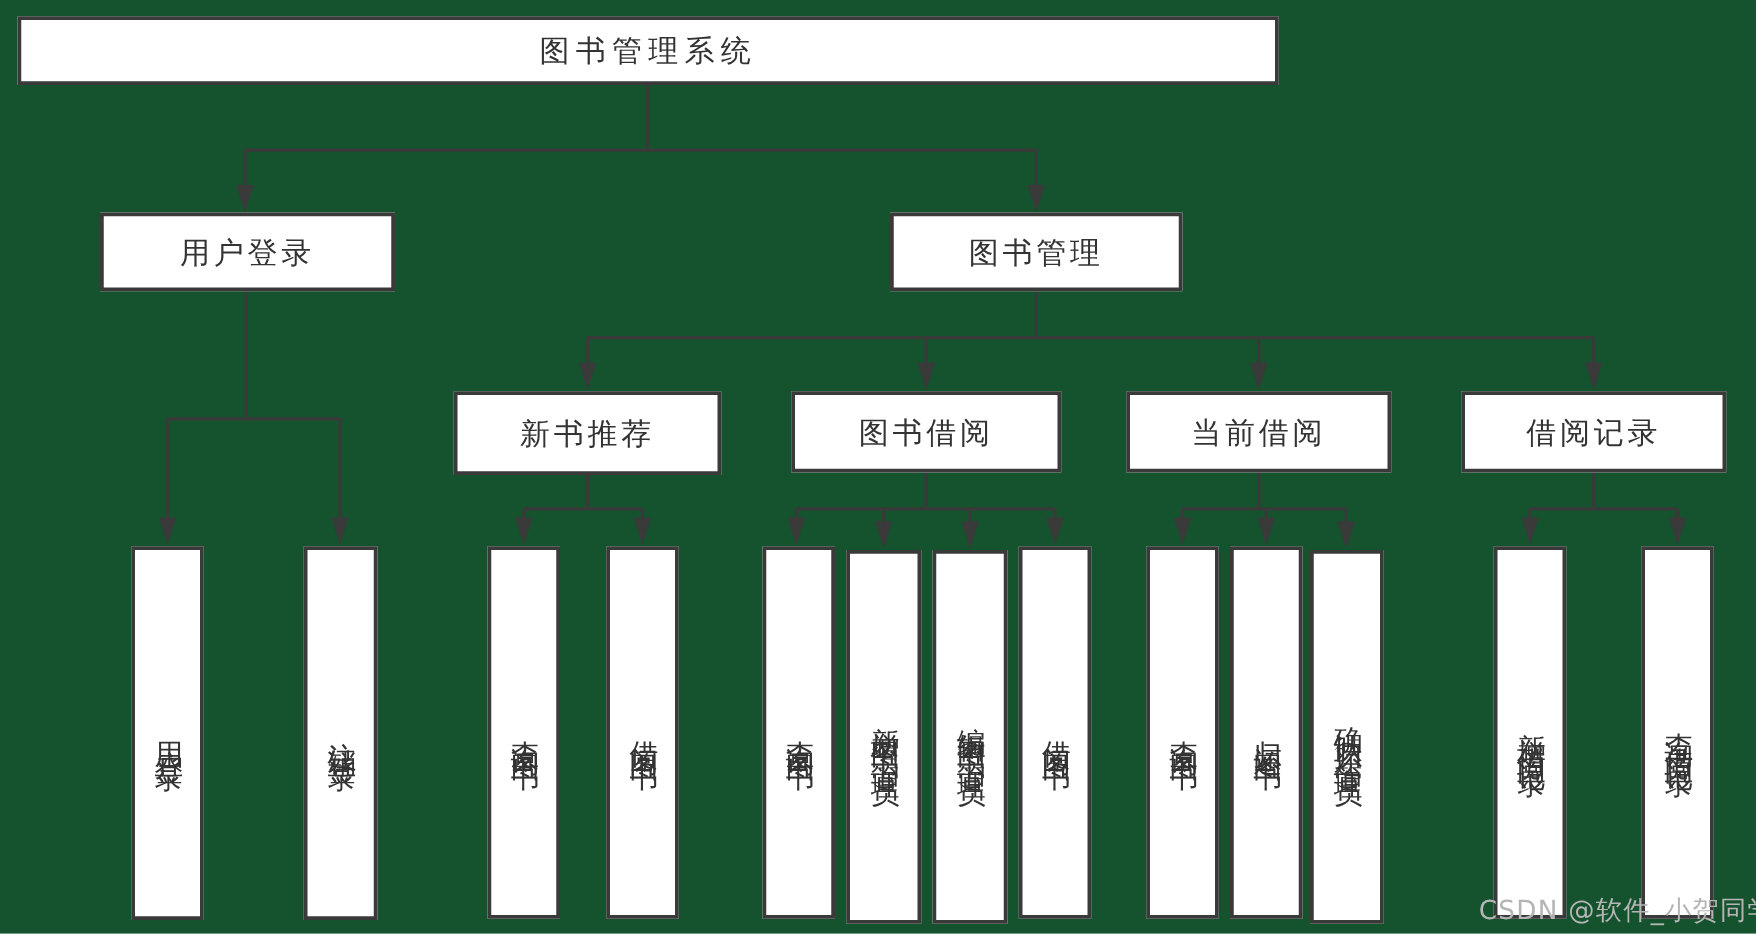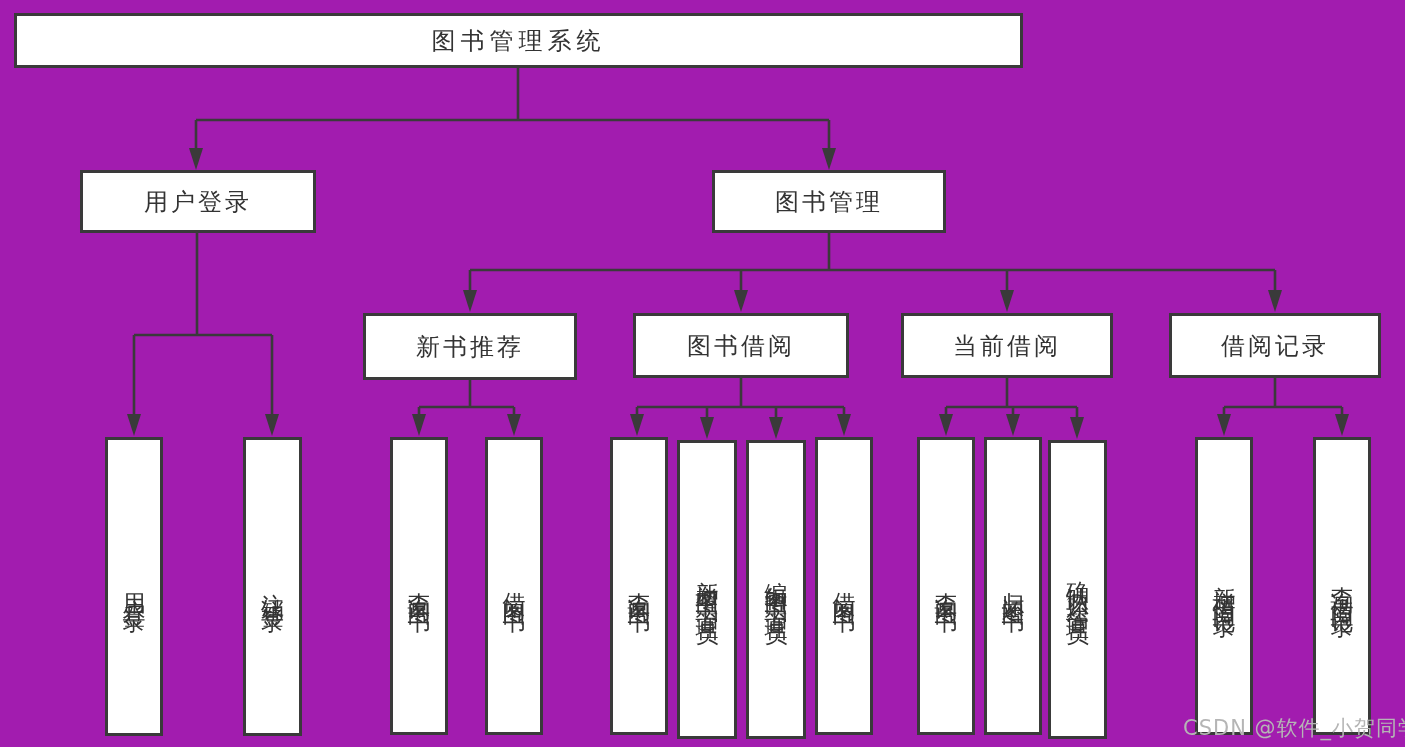--- a/index.html
+++ b/index.html
@@ -1,21 +1,21 @@
 <!DOCTYPE html>
 <html><head>
 <meta charset="utf-8">
 <style>
   * { margin: 0; padding: 0; box-sizing: border-box; }
   html, body { background: #ffffff; }
   .canvas {
     position: relative;
     width: 1405px;
     height: 747px;
-    background: #a21caf;
+    background: #14532d;
     font-family: "DejaVu Sans", "Liberation Sans", sans-serif;
     overflow: hidden;
   }
   .connector-layer {
     position: absolute;
     left: 0; top: 0;
     width: 1405px; height: 747px;
     z-index: 1;
   }
   .node {

